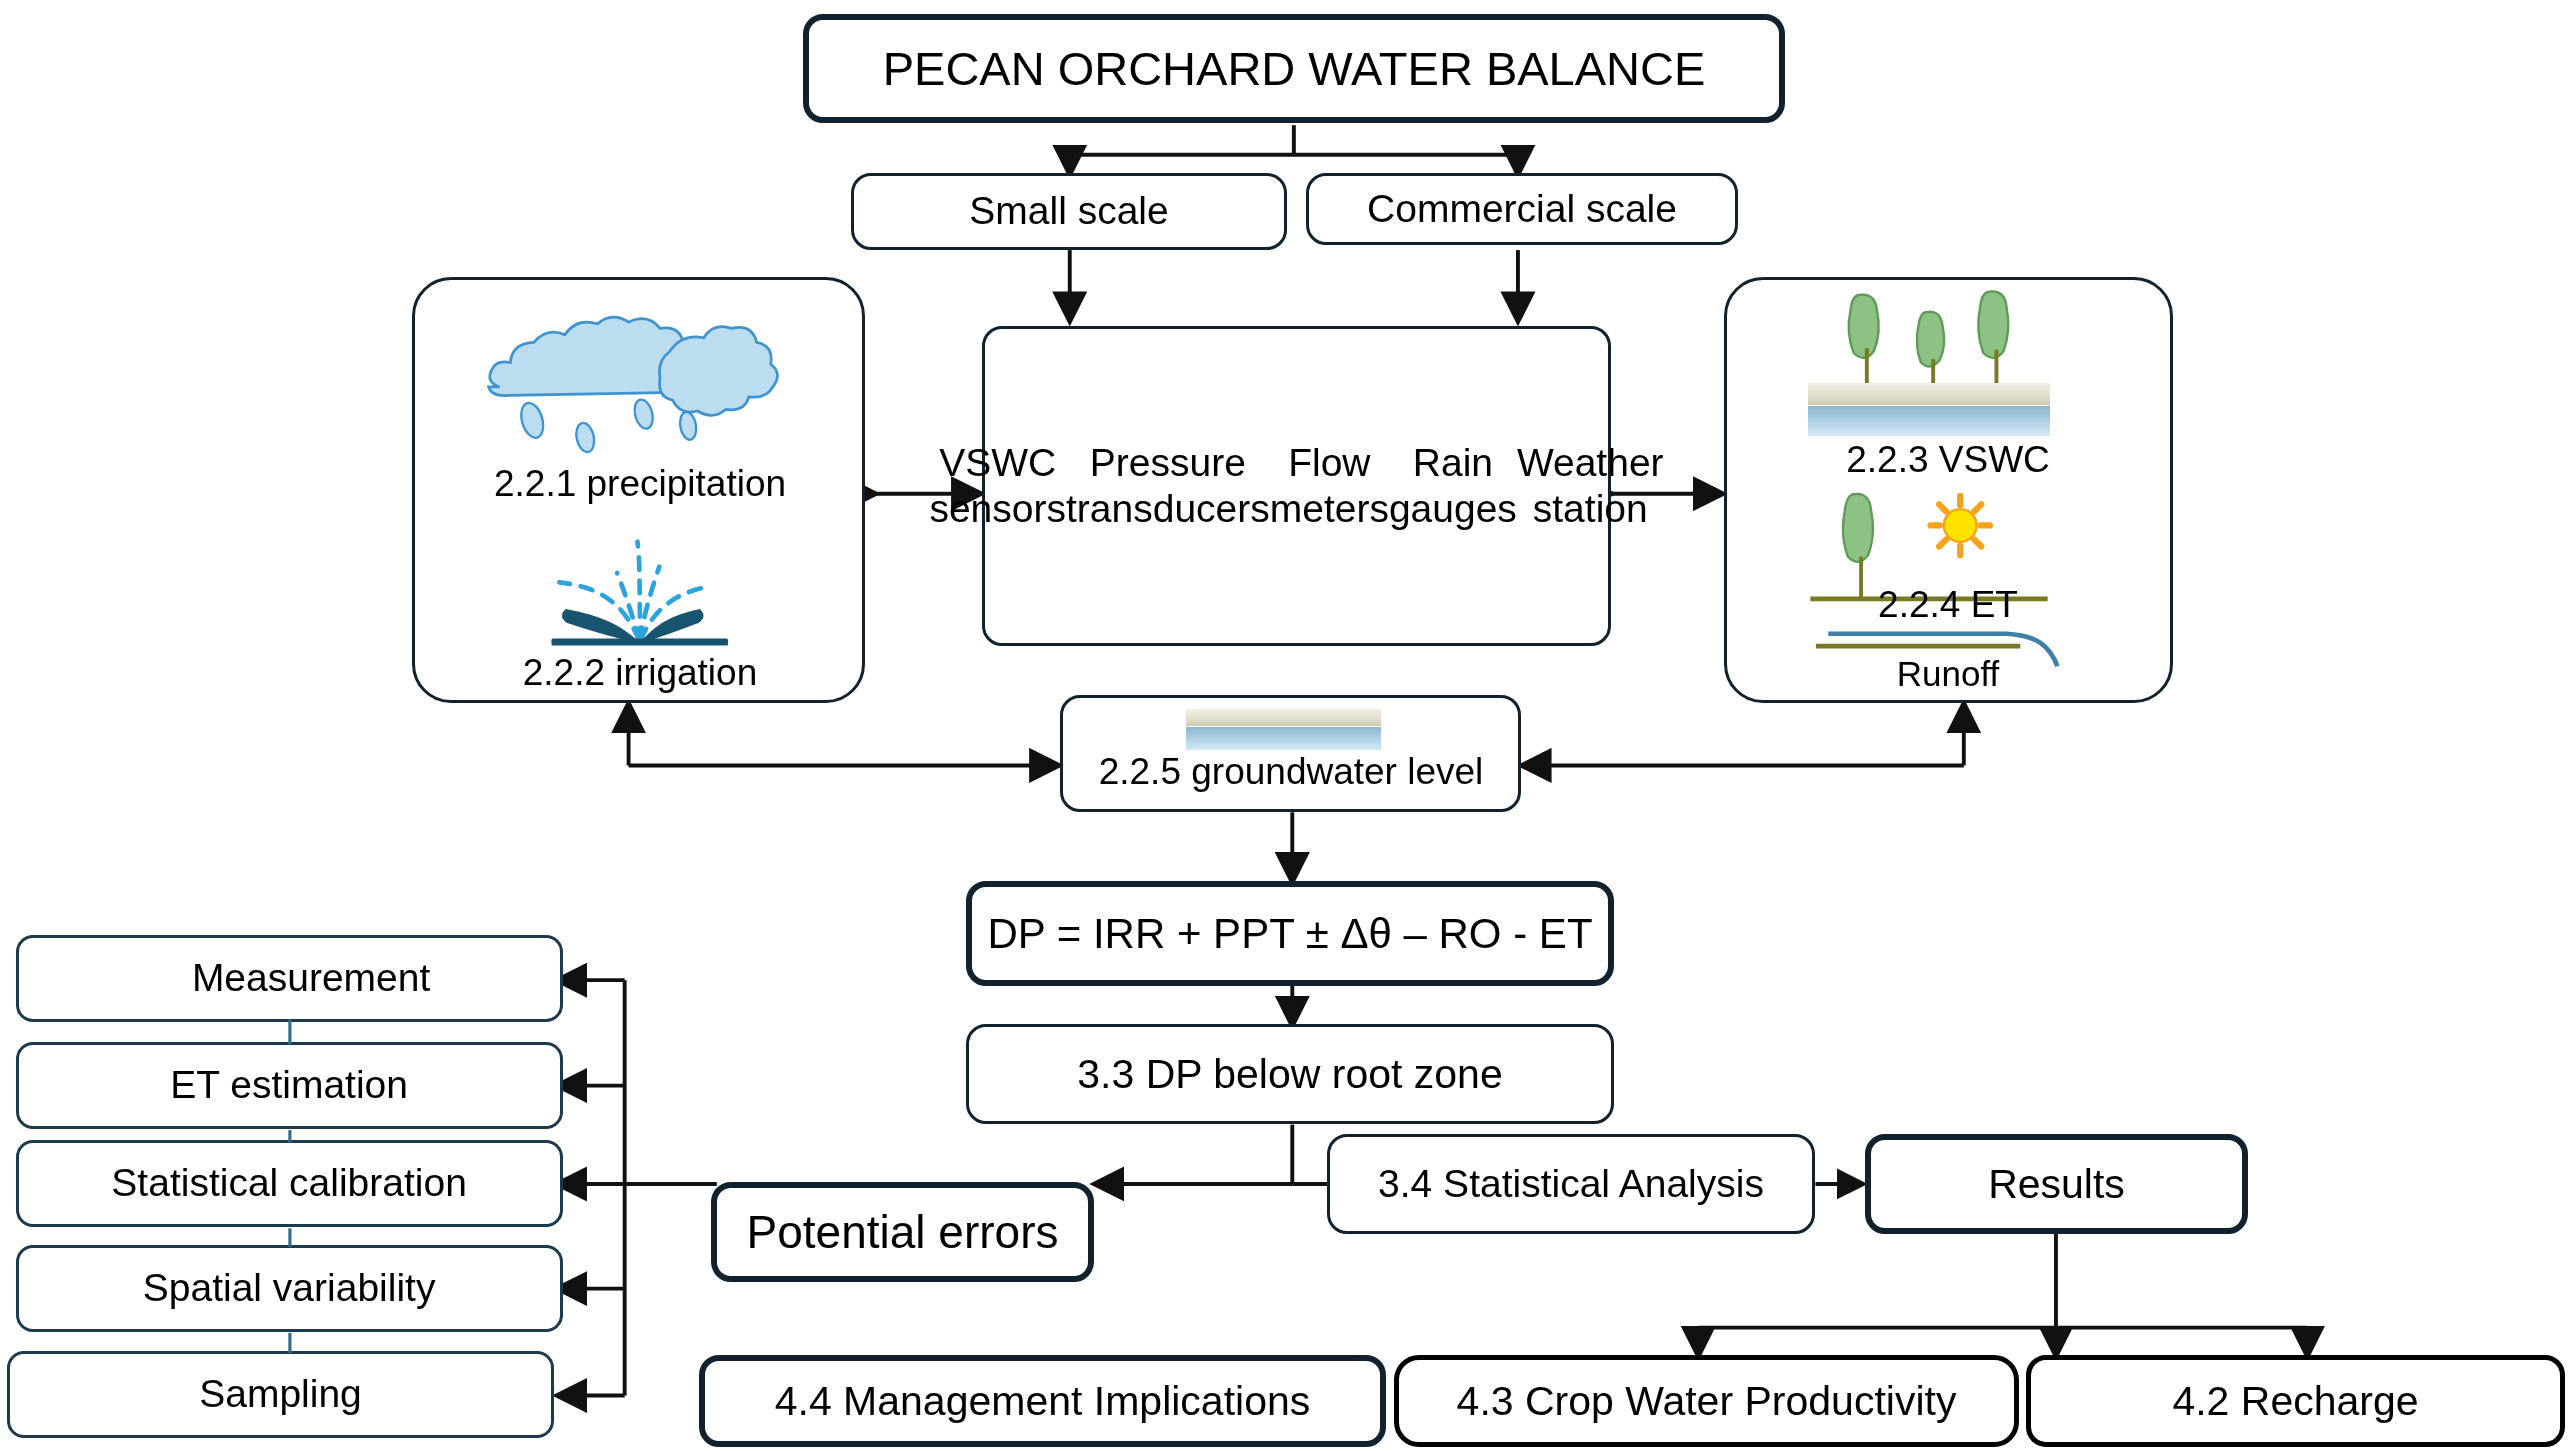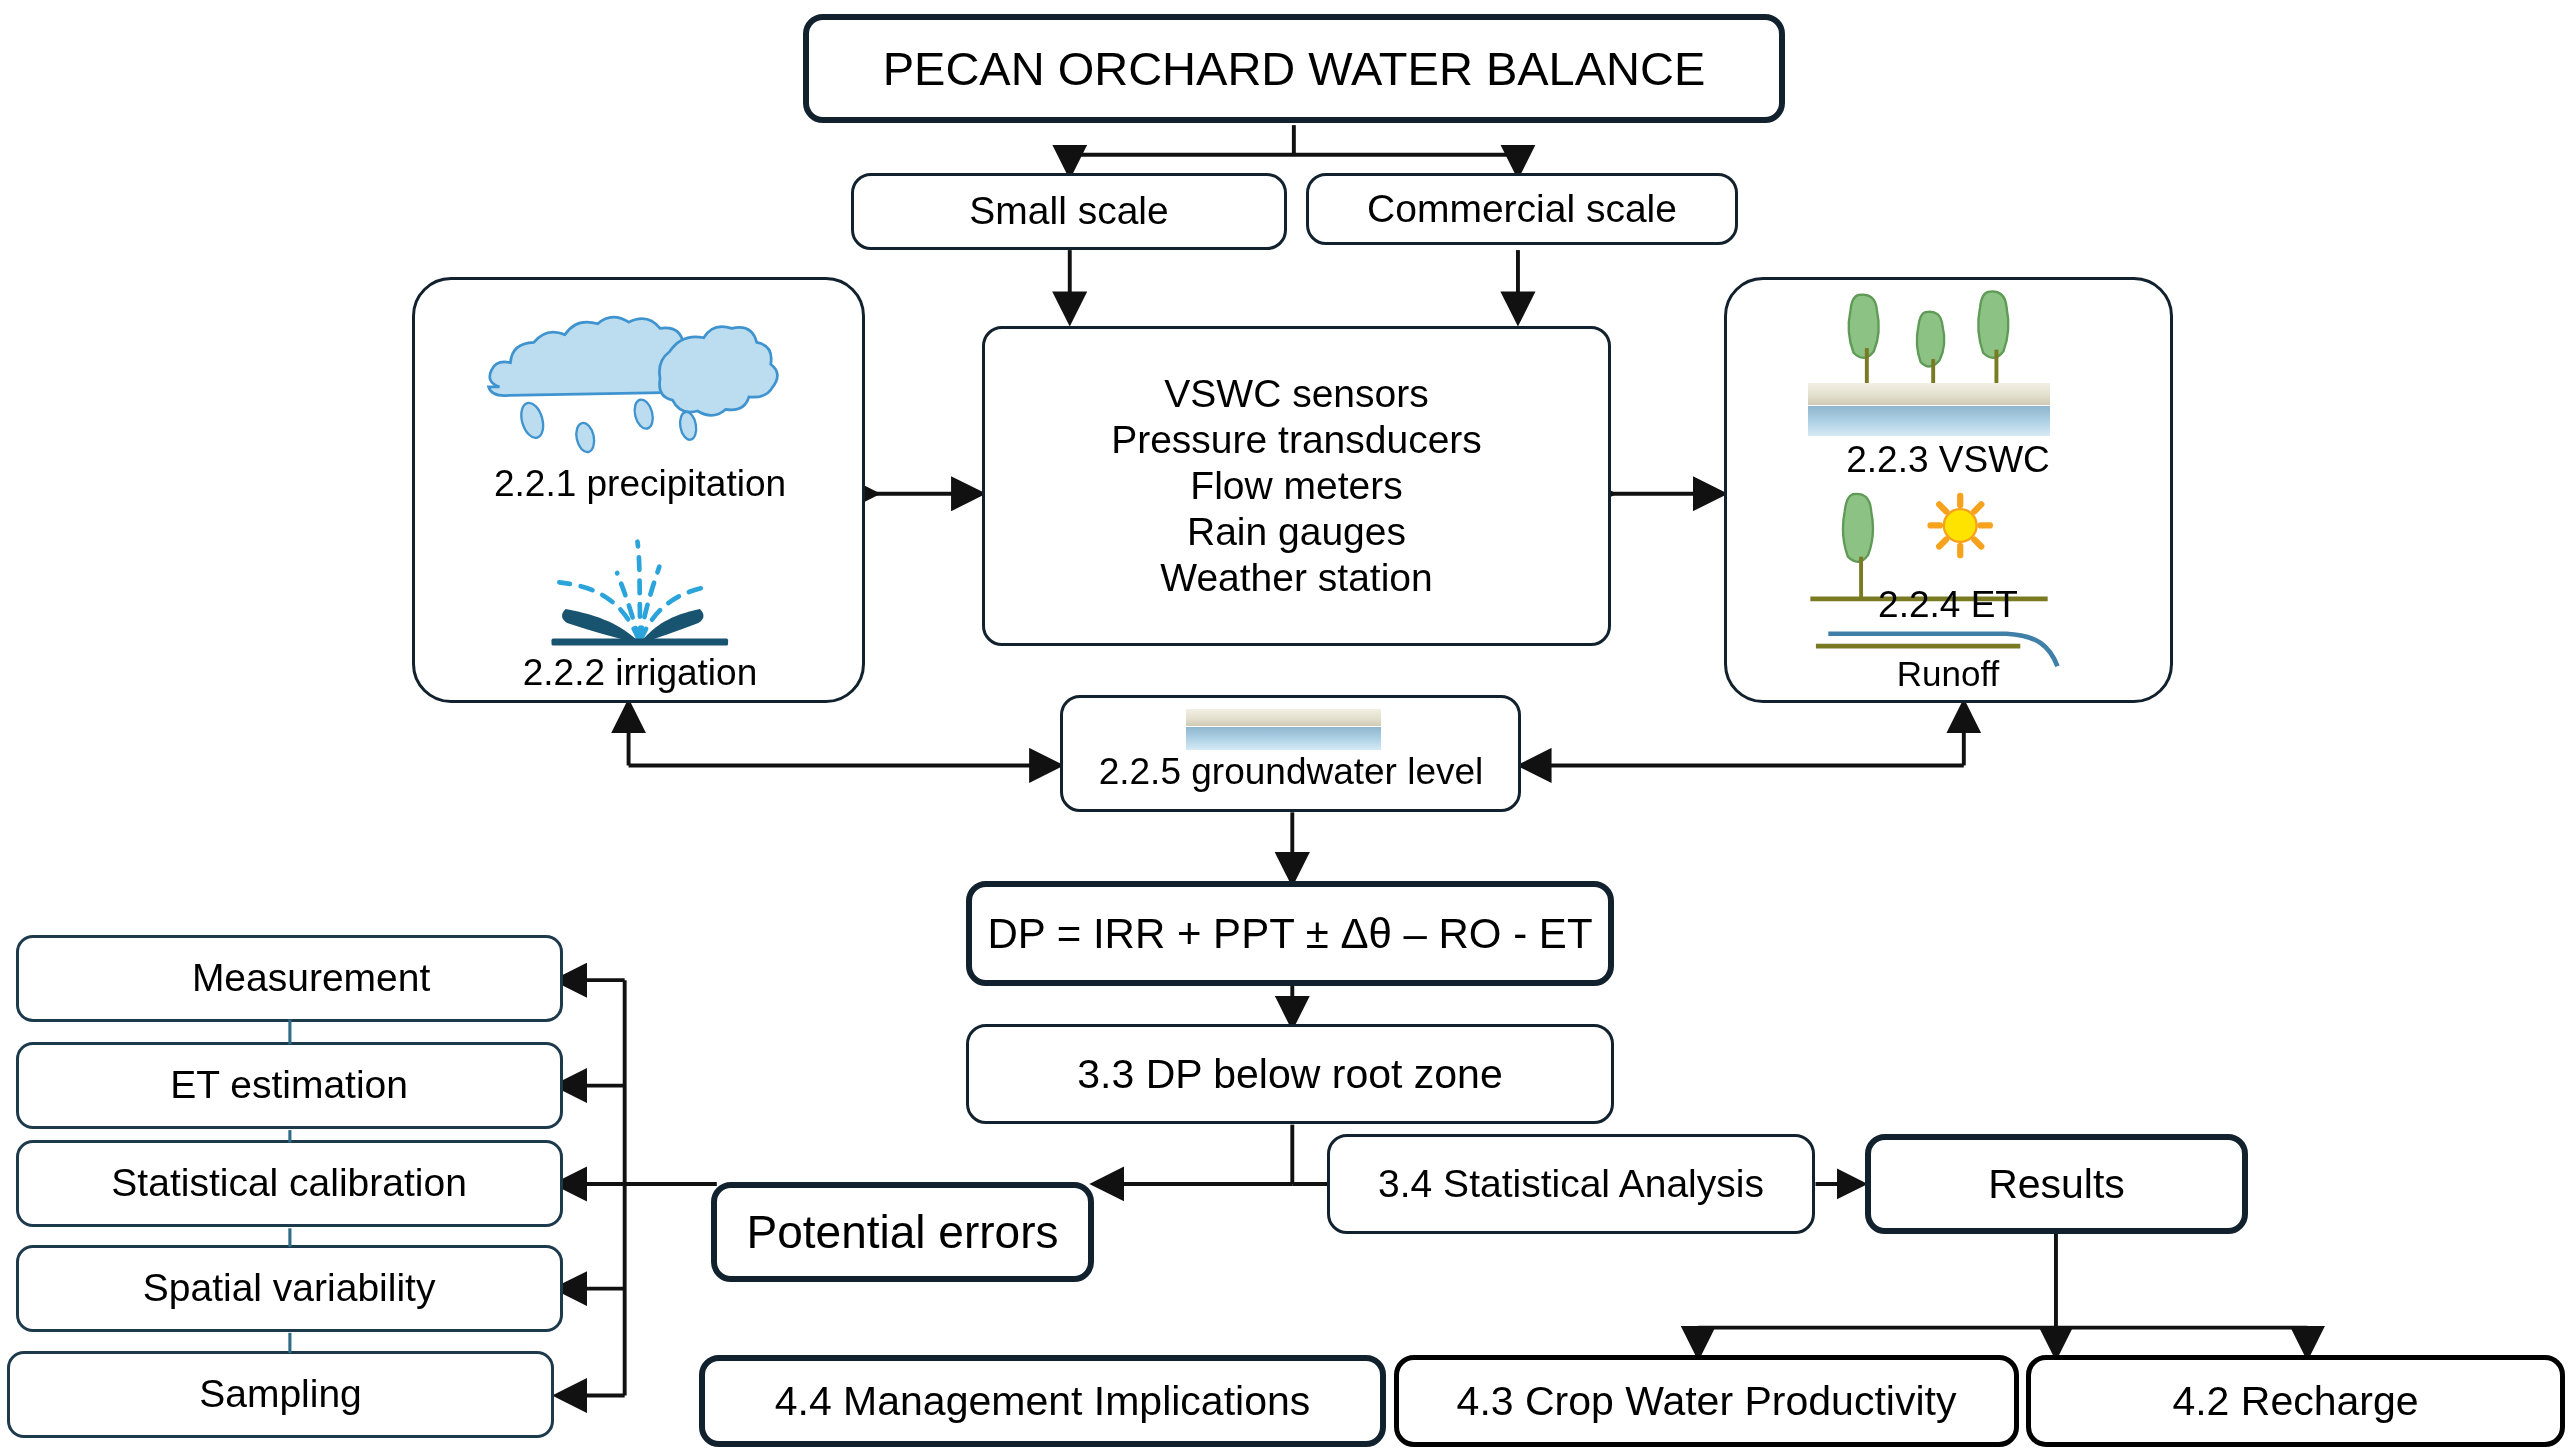--- a/index.html
+++ b/index.html
@@ -96,21 +96,21 @@
       <path d="M2633,1700 L2633,1735" marker-end="url(#ah)"></path>
     </g>
   </svg>
 
   <div class="node heavy" style="left:803px;top:14px;width:982px;height:109px;font-size:47px;">PECAN ORCHARD WATER BALANCE</div>
 
   <div class="node" style="left:851px;top:173px;width:436px;height:77px;font-size:39px;">Small scale</div>
 
   <div class="node" style="left:1306px;top:173px;width:432px;height:72px;font-size:39px;">Commercial scale</div>
 
-  <div class="node" style="left:982px;top:326px;width:629px;height:320px;font-size:39px;flex-direction:column;">
+  <div class="node" style="left:982px;top:326px;width:629px;height:320px;font-size:39px;">
     <span>VSWC sensors</span>
     <span>Pressure transducers</span>
     <span>Flow meters</span>
     <span>Rain gauges</span>
     <span>Weather station</span>
   </div>
 
   <div class="node" style="left:412px;top:277px;width:453px;height:426px;border-radius:39px;"></div>
 
   <svg class="art" style="left:476px;top:305px;width:312px;height:152px;" viewBox="0 0 400 195">
@@ -217,17 +217,17 @@
   <svg class="art" style="left:286px;top:1019px;width:7.8px;height:336px;" viewBox="0 0 10 430">
     <g stroke="#2f6c88" stroke-width="4">
       <line x1="5" y1="0" x2="5" y2="32"></line>
       <line x1="5" y1="142" x2="5" y2="158"></line>
       <line x1="5" y1="268" x2="5" y2="292"></line>
       <line x1="5" y1="402" x2="5" y2="428"></line>
     </g>
   </svg>
 
   <div class="node heavy" style="left:699px;top:1355px;width:687px;height:92px;font-size:41px;">4.4 Management Implications</div>
-  <div class="node black" style="left:1394px;top:1355px;width:625px;height:92px;font-size:41px;">4.3 Crop Water Productivity</div>
+  <div class="node black" style="left:1394px;top:1355px;width:625px;height:92px;font-size:41px;border-radius:25px;">4.3 Crop Water Productivity</div>
   <div class="node black" style="left:2026px;top:1355px;width:539px;height:92px;font-size:41px;">4.2 Recharge</div>
 
 </div>
 
 
 </body></html>

